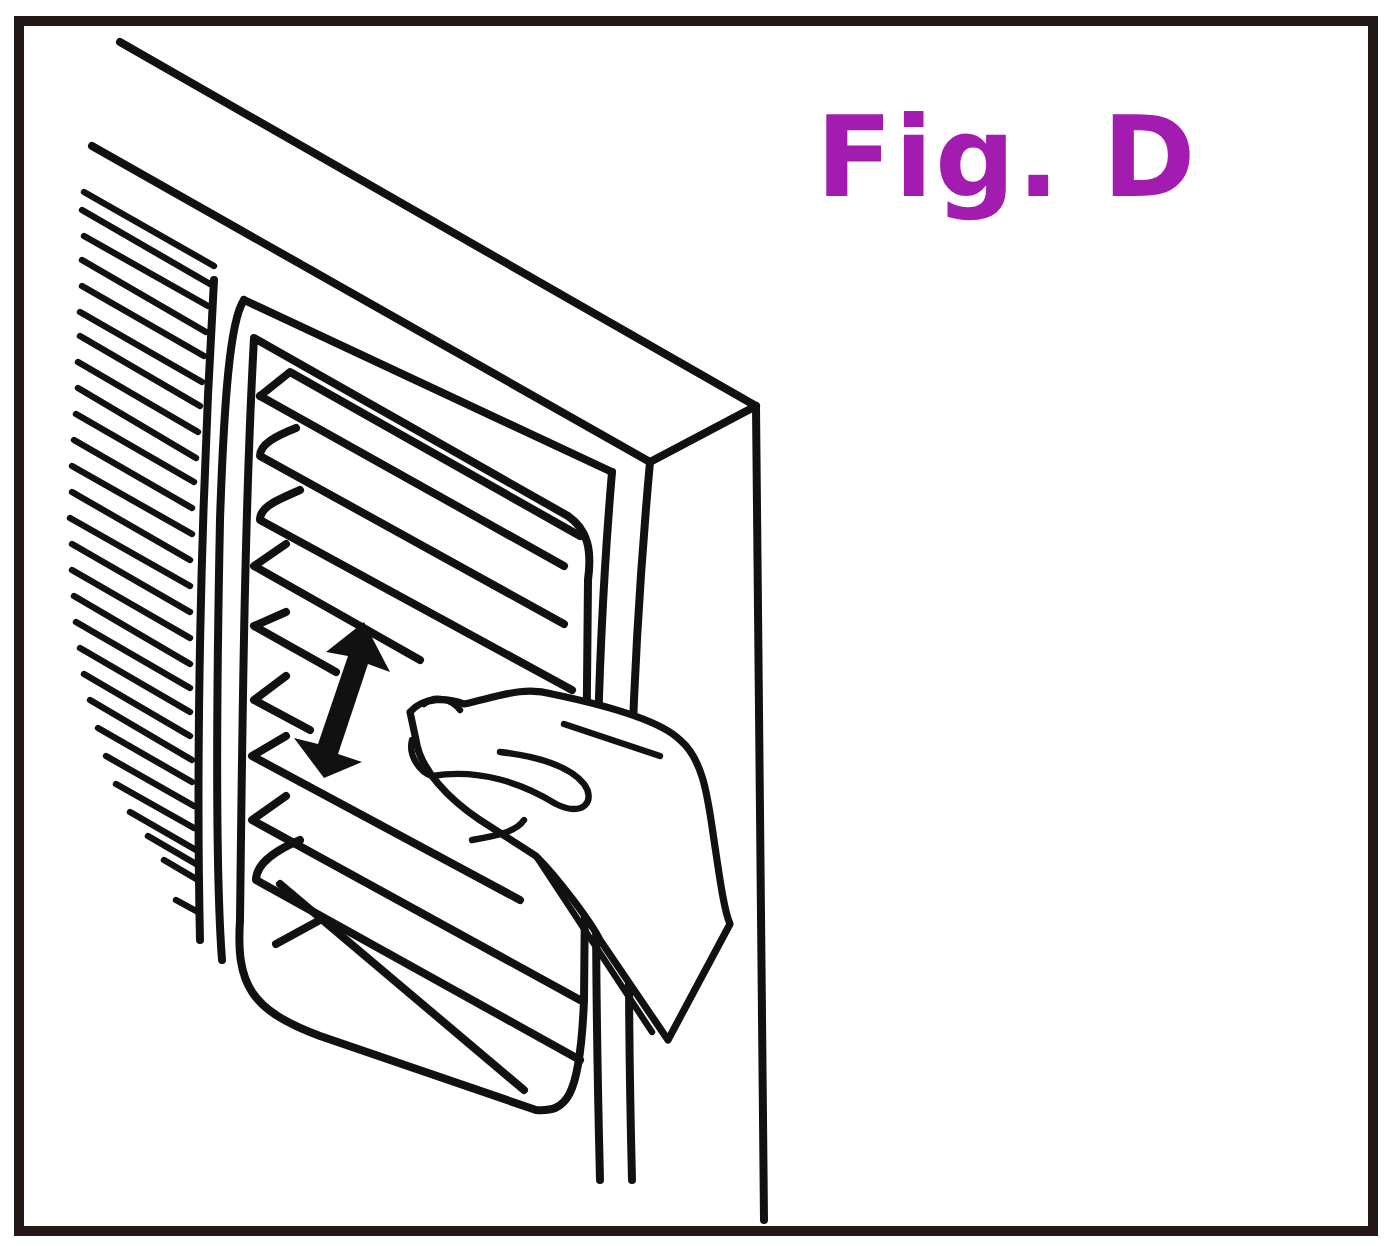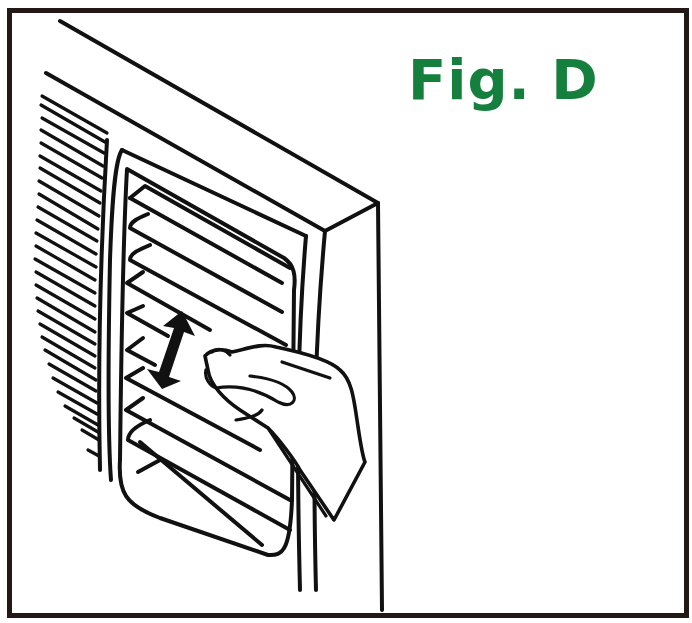--- a/index.html
+++ b/index.html
@@ -9,21 +9,21 @@
     border: 5px solid #231815; background: #ffffff; box-sizing: content-box;
   }
   svg.art { position: absolute; left: 0; top: 0; width: 692px; height: 623px; }
   .ln { fill: none; stroke: #111; stroke-width: 4; stroke-linecap: round; stroke-linejoin: round; }
   .ln-thin { fill: none; stroke: #111; stroke-width: 3.2; stroke-linecap: round; stroke-linejoin: round; }
   .hand { fill: #ffffff; stroke: #111; stroke-width: 3.6; stroke-linejoin: round; stroke-linecap: round; }
   .arrow { fill: #111; }
   .fig-label {
     position: absolute; left: 408px; top: 52px;
     font-family: "DejaVu Sans", sans-serif; font-weight: bold;
-    font-size: 56px; letter-spacing: 1px; color: #15803d; line-height: 1;
+    font-size: 56px; letter-spacing: 1px; color: #a21caf; line-height: 1;
   }
 </style>
 </head>
 <body>
 
 <div class="frame"></div>
 
 <svg class="art" viewBox="0 0 692 623">
 
   <g>

